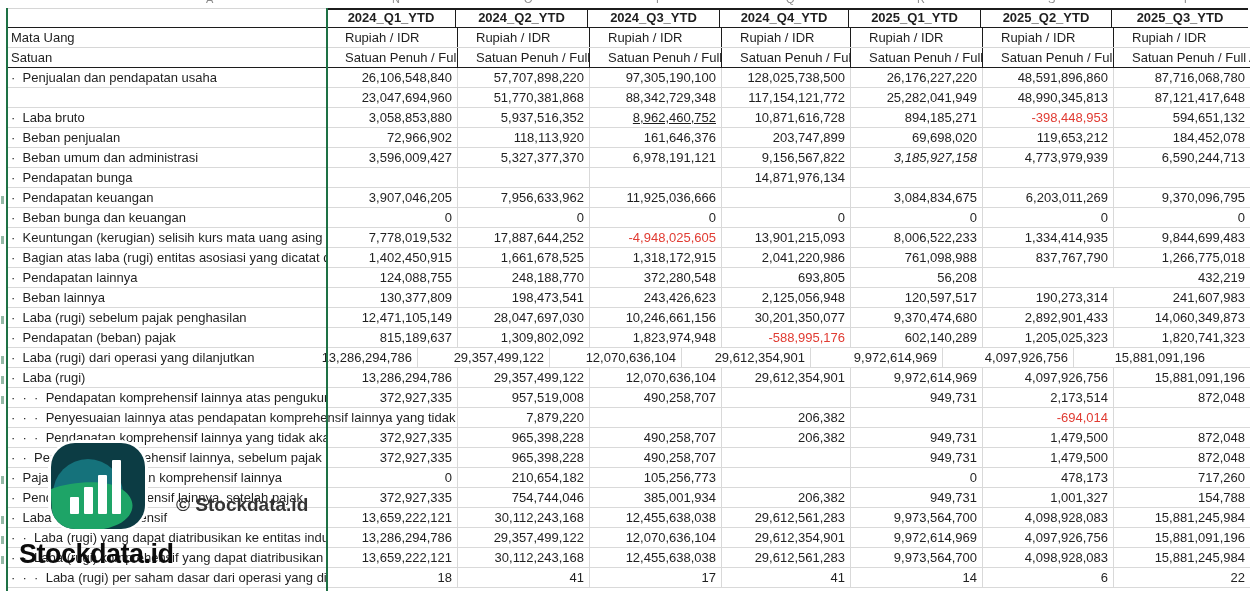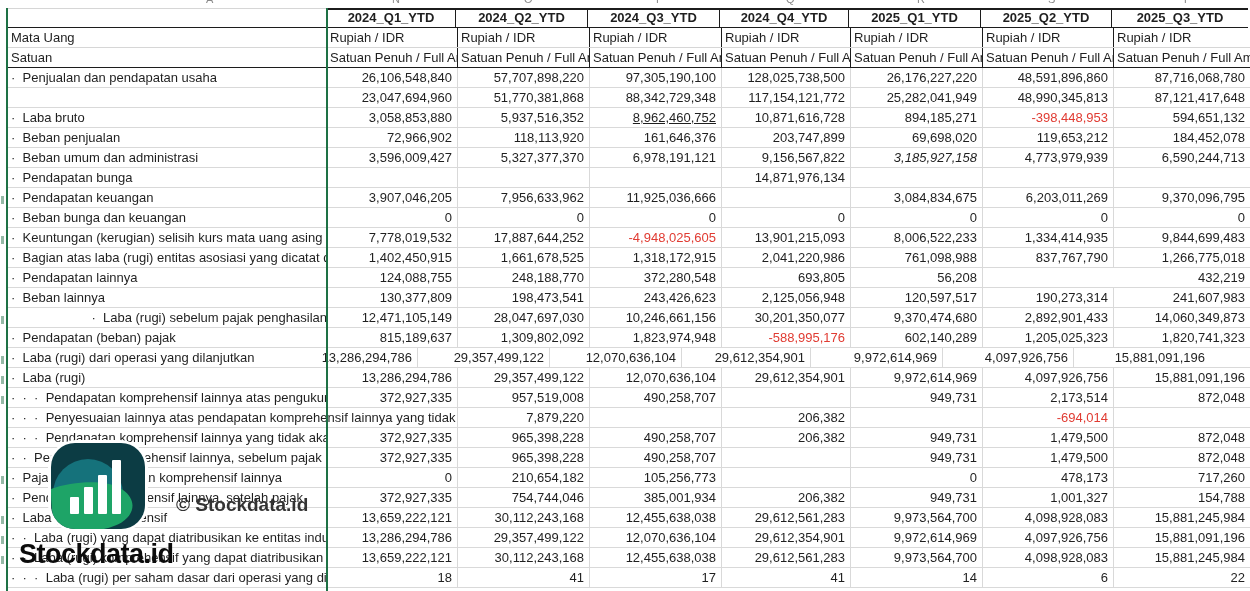--- a/index.html
+++ b/index.html
@@ -15,21 +15,21 @@
   #grid{position:absolute;left:8px;top:8px;width:1242px;}
   .r{display:flex;height:20px;box-sizing:border-box;}
   .r > div{box-sizing:border-box;flex:0 0 auto;line-height:19px;}
 
   .header-r .hcell{border-top:2px solid #1c1c1c;border-bottom:1px solid #1c1c1c;border-right:1px solid #1c1c1c;
                    font-weight:bold;text-align:center;line-height:16px;overflow:hidden;white-space:nowrap;}
   .header-r .hcell.last{border-right:none;}
   .header-r .hlabel{border-top:1px solid #d6d6d6;border-bottom:1px solid #1c1c1c;}
 
   .meta-r .mlabel{padding-left:3px;overflow:hidden;white-space:nowrap;}
-  .meta-r .mcell{border-right:1px solid #1c1c1c;padding-left:3px;overflow:hidden;white-space:nowrap;}
+  .meta-r .mcell{border-right:1px solid #1c1c1c;padding-left:18px;overflow:hidden;white-space:nowrap;}
   .meta-r .mcell.last{border-right:none;}
   .meta-r.gray-bottom{border-bottom:1px solid #d6d6d6;}
   .meta-r.black-bottom{border-bottom:1px solid #1c1c1c;}
 
   .data-r{border-bottom:1px solid #d9d9d9;}
   .data-r .dlabel{padding-left:3px;overflow:hidden;white-space:nowrap;}
   .data-r .dlabel.span2{overflow:hidden;border-right:1px solid #d9d9d9;}
   .data-r .dcell{border-right:1px solid #d9d9d9;text-align:right;padding-right:5px;overflow:hidden;white-space:nowrap;}
   .data-r .dcell.last{border-right:none;}
   .neg{color:var(--neg,#e03b32);}
@@ -210,21 +210,21 @@
         <div class="dlabel" style="width: 319px;">·&nbsp;&nbsp;Beban lainnya</div>
         <div class="dcell" style="width: 131px;">130,377,809</div>
         <div class="dcell" style="width: 132px;">198,473,541</div>
         <div class="dcell" style="width: 132px;">243,426,623</div>
         <div class="dcell" style="width: 129px;">2,125,056,948</div>
         <div class="dcell" style="width: 132px;">120,597,517</div>
         <div class="dcell" style="width: 131px;">190,273,314</div>
         <div class="dcell last" style="width: 136px;">241,607,983</div>
       </div>
       <div class="r data-r">
-        <div class="dlabel" style="width: 319px; text-align: right;">·&nbsp;&nbsp;Laba (rugi) sebelum pajak penghasilan</div>
+        <div class="dlabel" style="width: 319px;">·&nbsp;&nbsp;Laba (rugi) sebelum pajak penghasilan</div>
         <div class="dcell" style="width: 131px;">12,471,105,149</div>
         <div class="dcell" style="width: 132px;">28,047,697,030</div>
         <div class="dcell" style="width: 132px;">10,246,661,156</div>
         <div class="dcell" style="width: 129px;">30,201,350,077</div>
         <div class="dcell" style="width: 132px;">9,370,474,680</div>
         <div class="dcell" style="width: 131px;">2,892,901,433</div>
         <div class="dcell last" style="width: 136px;">14,060,349,873</div>
       </div>
       <div class="r data-r">
         <div class="dlabel" style="width: 319px;">·&nbsp;&nbsp;Pendapatan (beban) pajak</div>

